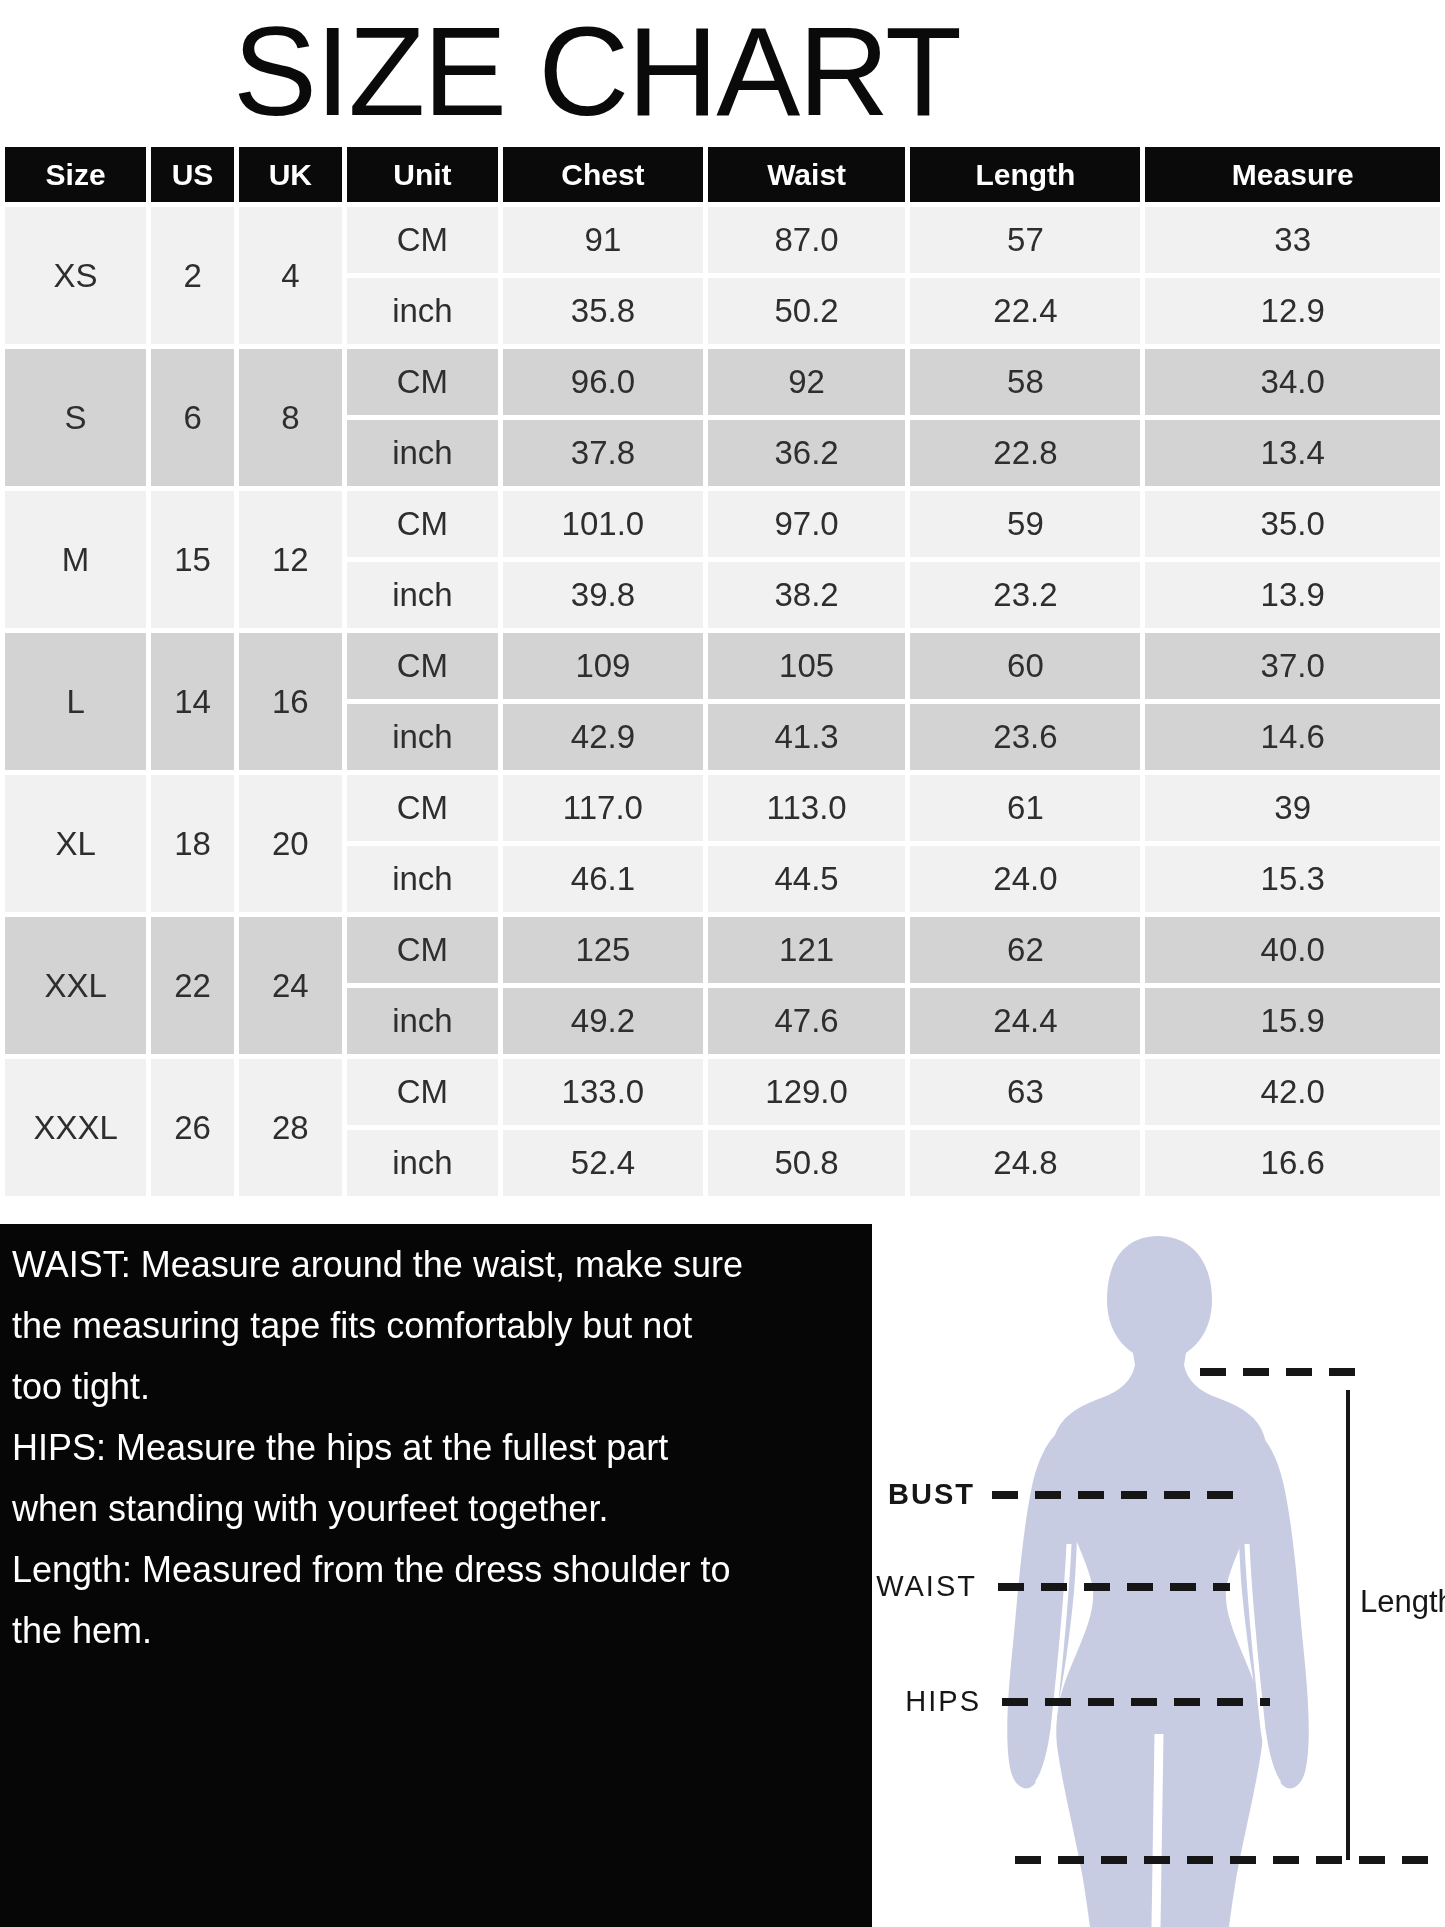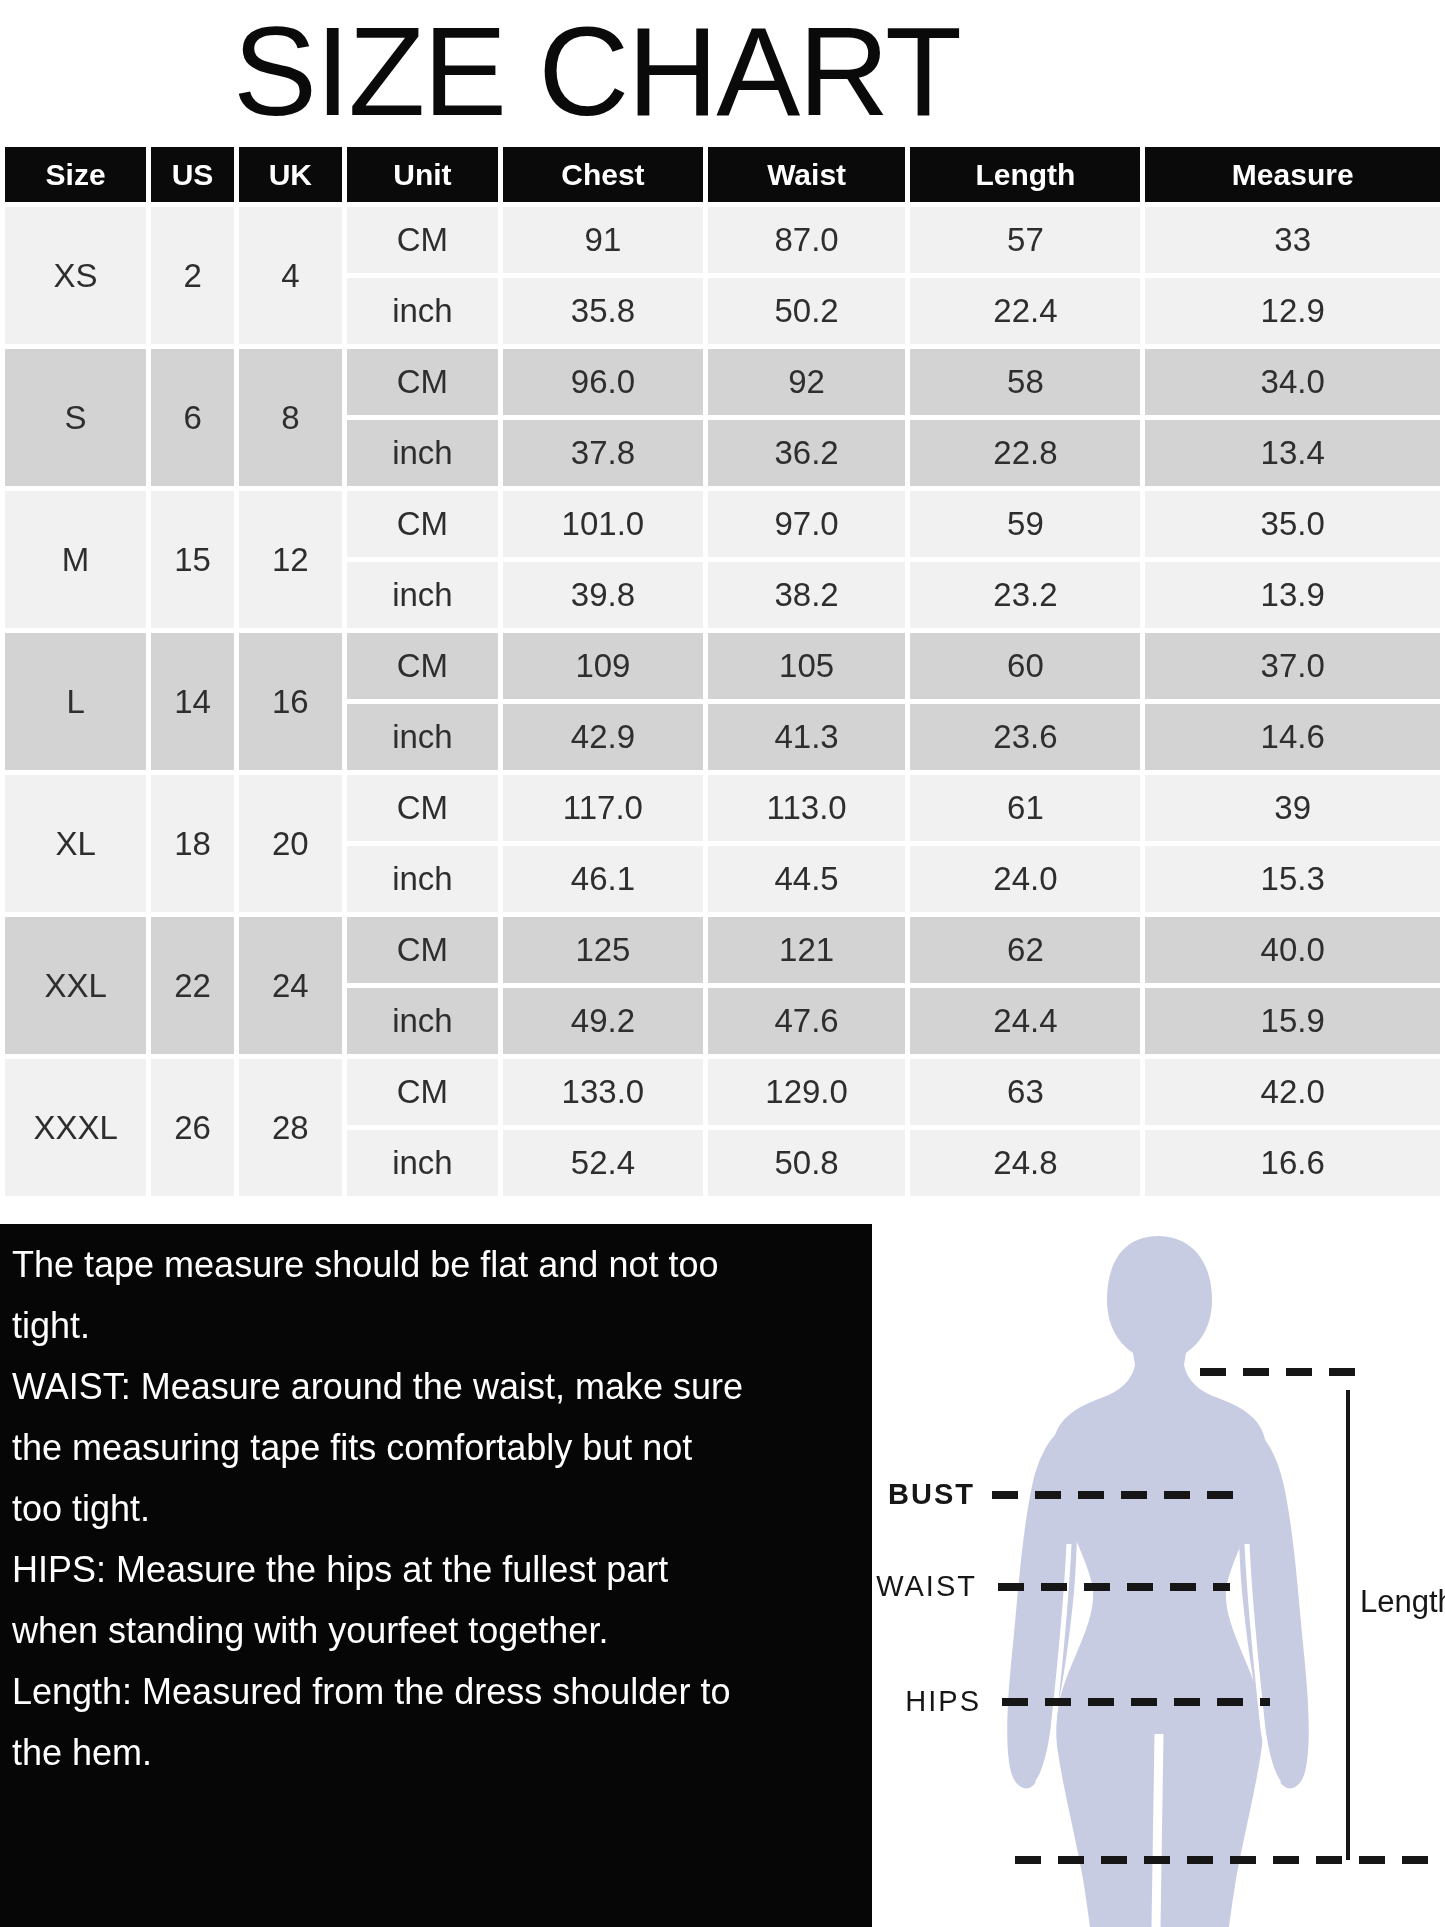--- a/index.html
+++ b/index.html
@@ -196,22 +196,20 @@
           <td class="shade-light">50.8</td>
           <td class="shade-light">24.8</td>
           <td class="shade-light">16.6</td>
         </tr>
       </tbody>
   </table>
 
   <div class="bottom">
 
     <div class="guide-box">
-      <p>The tape measure should be flat and not too
-tight.</p>
       <p>WAIST: Measure around the waist, make sure
 the measuring tape fits comfortably but not
 too tight.</p>
       <p>HIPS: Measure the hips at the fullest part
 when standing with yourfeet together.</p>
       <p>Length: Measured from the dress shoulder to
 the hem.</p>
     </div>
 
     <svg class="figure-svg" viewBox="0 0 1445 703" xmlns="http://www.w3.org/2000/svg" aria-hidden="true">

